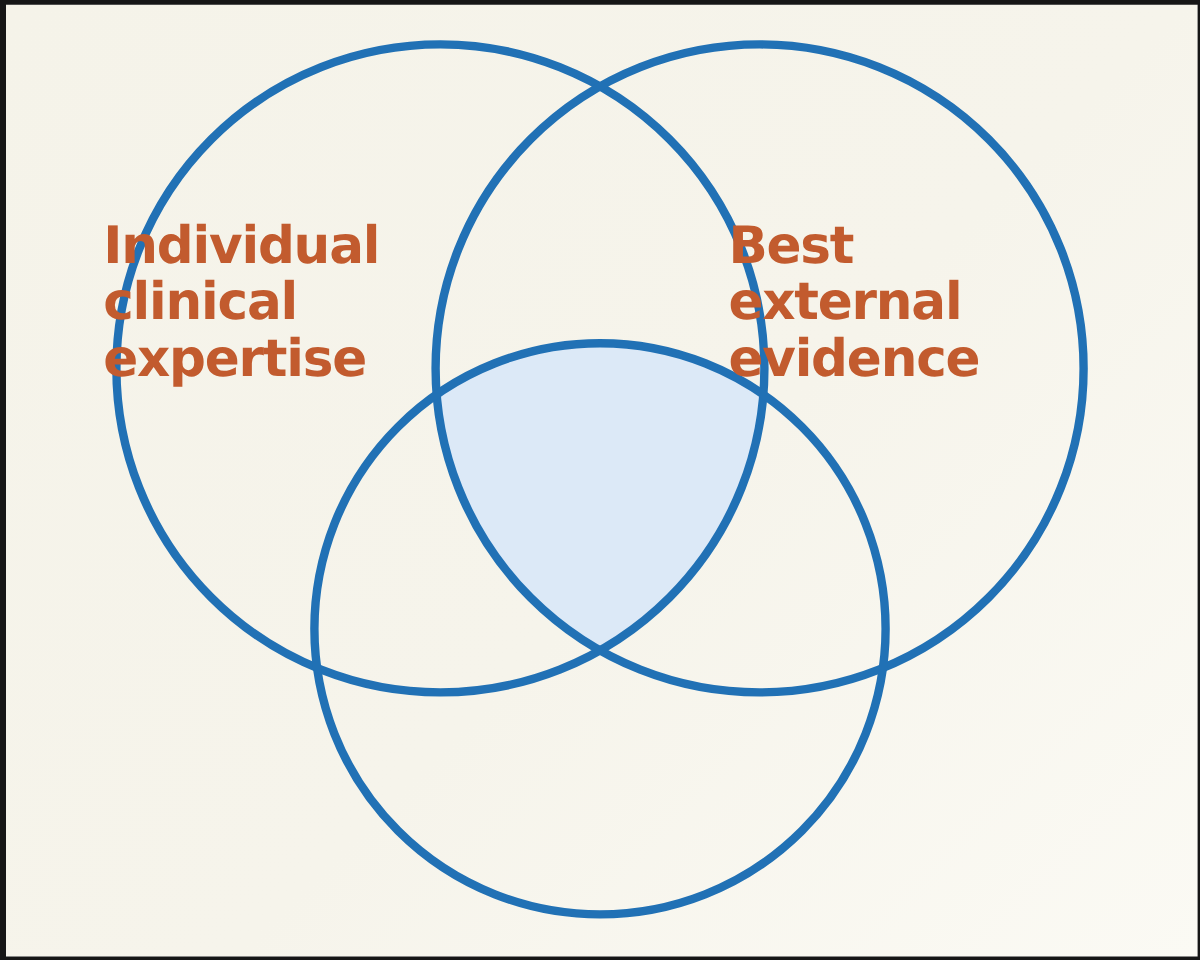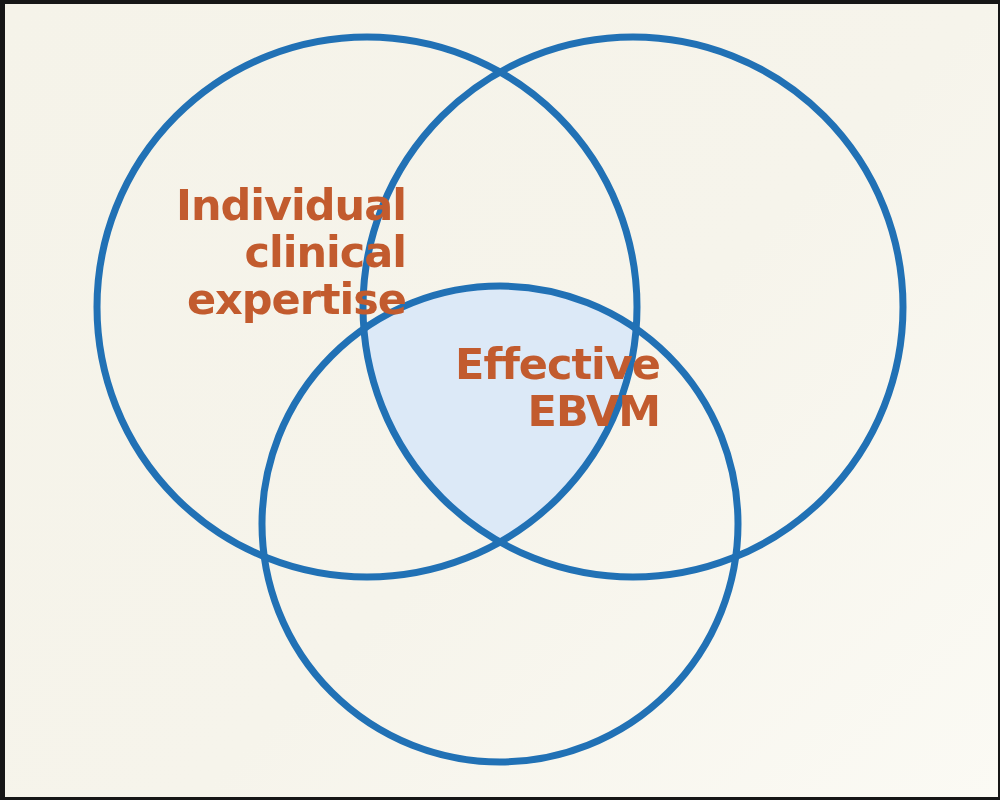--- a/index.html
+++ b/index.html
@@ -26,21 +26,21 @@
     width: 1000px;
     height: 800px;
   }
   .venn-label {
     position: absolute;
     color: #c25b2e;
     font-weight: bold;
     font-size: 43px;
     line-height: 47px;
     letter-spacing: -1px;
-    text-align: right;
+    text-align: left;
     white-space: pre-line;
     
     transform: translate(-5px, -4px);
   }
   .label-clinical  { left: 86px;  top: 182px; width: 320px; }
   .label-evidence  { left: 607px; top: 182px; width: 320px; }
   .label-center    { left: 340px; top: 341px; width: 320px; }
   .label-knowledge { left: 280px; top: 582px; width: 440px; }
 </style>
 </head>
@@ -56,18 +56,19 @@
 
     <circle cx="633" cy="307" r="270" fill="none" stroke-width="7" stroke="#2171b5"></circle>
 
     <circle cx="500" cy="524" r="238" fill="none" stroke-width="7" stroke="#2171b5"></circle>
   </svg>
 
   <div class="venn-label label-clinical">Individual
 clinical
 expertise</div>
 
+  <div class="venn-label label-evidence">Best
+external
+evidence</div>
 
-  <div class="venn-label label-center">Effective
-EBVM</div>
 
 
 </div>
 
 </body></html>

